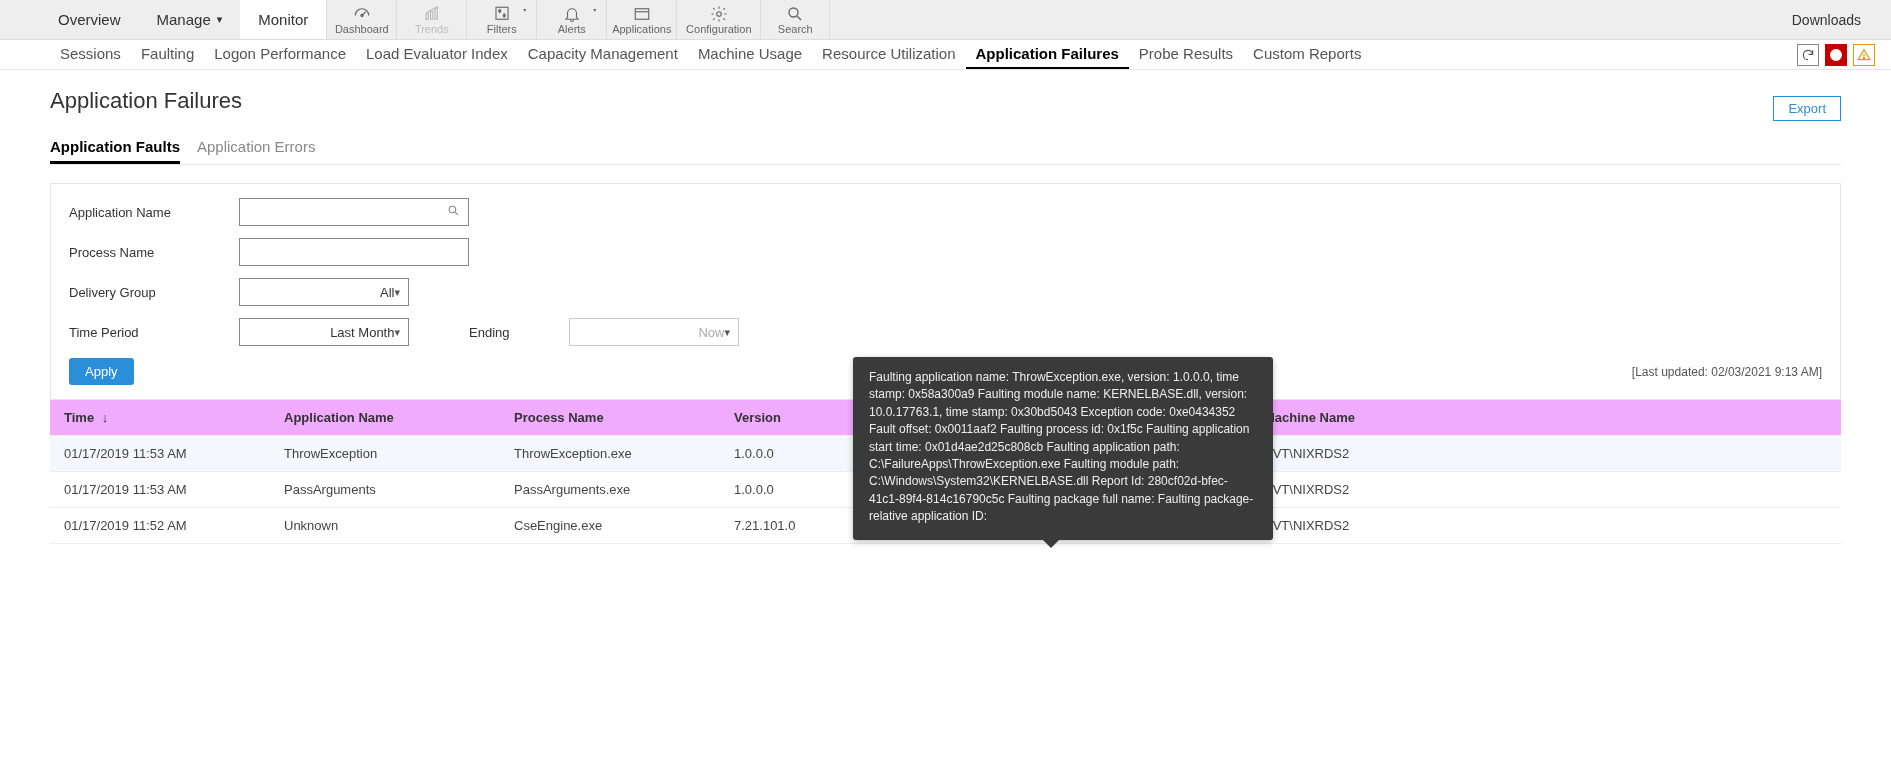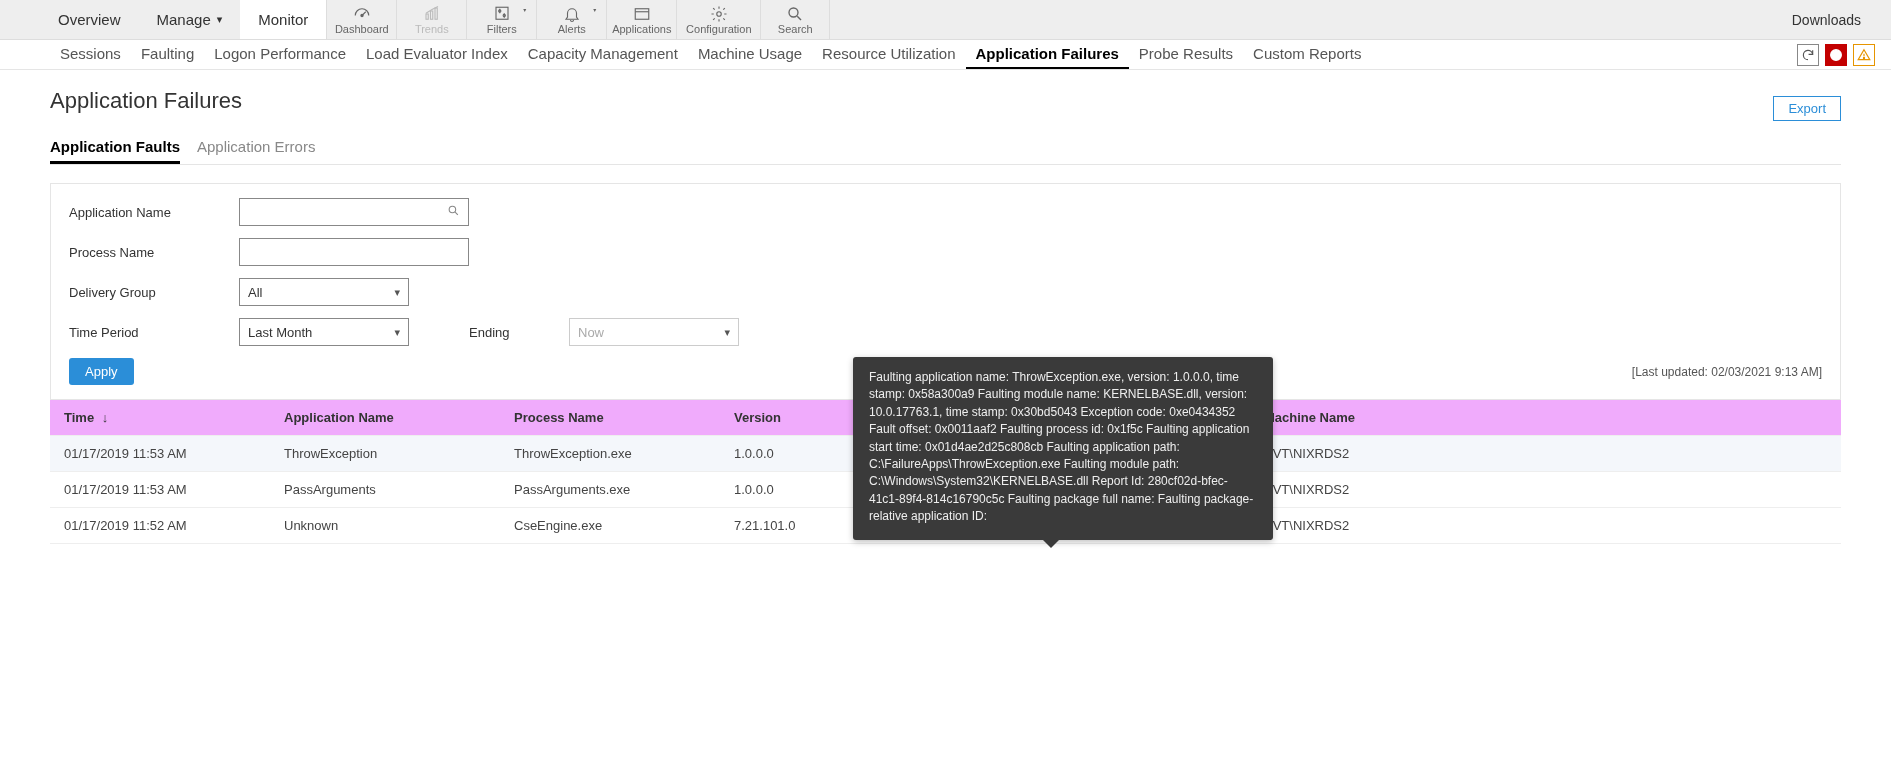--- a/index.html
+++ b/index.html
@@ -136,21 +136,21 @@
     font-size: 13px;
     color:#333;
   }
   .filter-input, .filter-select {
     width: 230px;
     height: 28px;
     border:1px solid #888;
     padding: 0 8px;
     font-size:13px;
     background:#fff;
-    display:flex; align-items:center; justify-content:space-between;
+    display:flex; align-items:center; justify-content:flex-end;
     position:relative;
   }
   .filter-input input {
     border:none; outline:none; width:100%; height:100%; font-size:13px;
   }
   .filter-select { width:170px; cursor:pointer;}
   .filter-select .chev { font-size:11px; color:#555;}
   .filter-select.disabled { border-color:#ccc; color:#aaa; background:#fff;}
   .ending-wrap { display:flex; align-items:center; margin-left:60px;}
   .ending-label { width:100px;}

